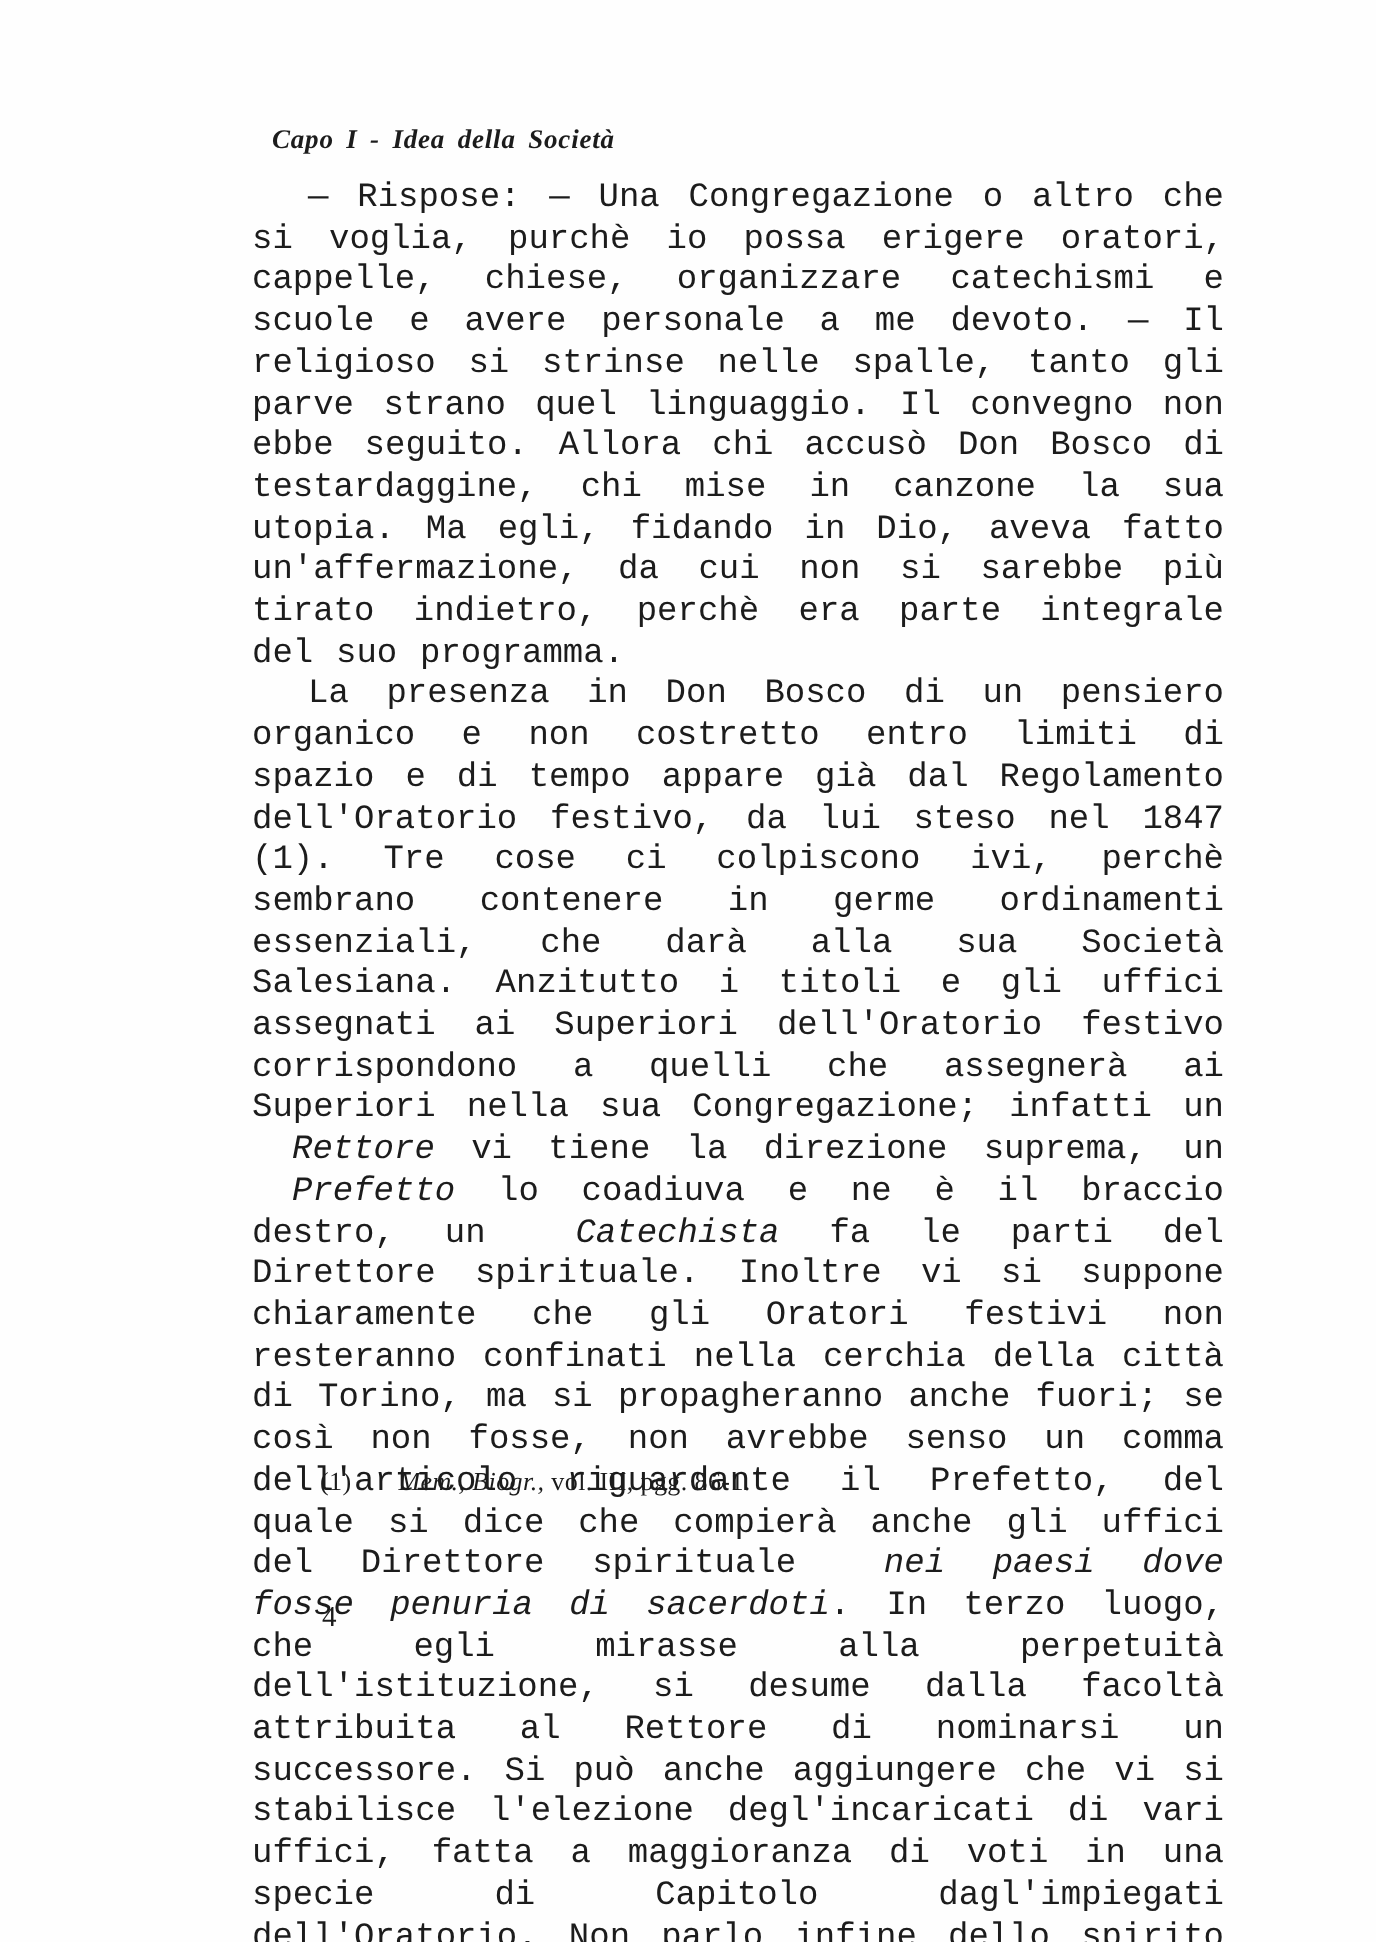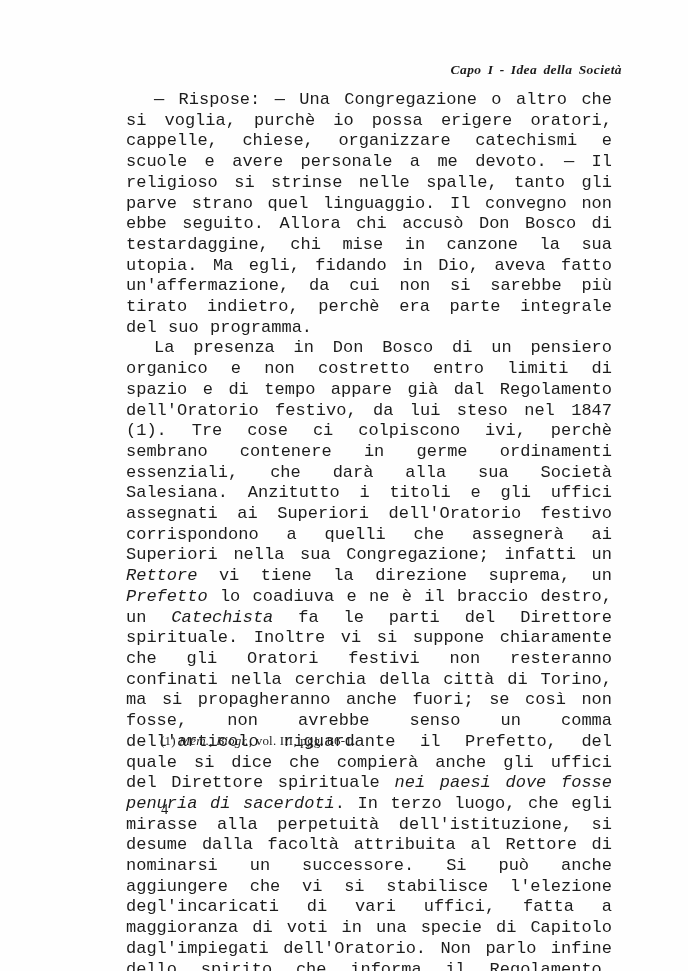--- a/index.html
+++ b/index.html
@@ -14,21 +14,21 @@
     background: #fefefe;
     font-family: "Liberation Serif", "DejaVu Serif", serif;
     color: #1c1c1c;
     overflow: hidden;
   }
   .running-header {
     position: absolute;
     top: 62px;
     left: 136px;
     width: 486px;
-    text-align: right;
+    text-align: left;
     font-size: 13.5px;
     font-style: italic;
     font-weight: bold;
     letter-spacing: 0.4px;
     word-spacing: 2.5px;
   }
   .text-block {
     position: absolute;
     top: 90px;
     left: 126px;
@@ -41,20 +41,21 @@
   .para {
     margin: 0;
     padding: 0;
     font-family: Liberation Mono, monospace;
   }
   .para.indent {
     text-indent: 28px;
   }
   .para em, .footnote em {
     font-style: italic;
+    margin-left: 20px;
   }
   .footnote {
     position: absolute;
     top: 733px;
     left: 126px;
     width: 486px;
     font-size: 13px;
     line-height: 16px;
     padding-left: 34px;
     letter-spacing: 0.2px;

